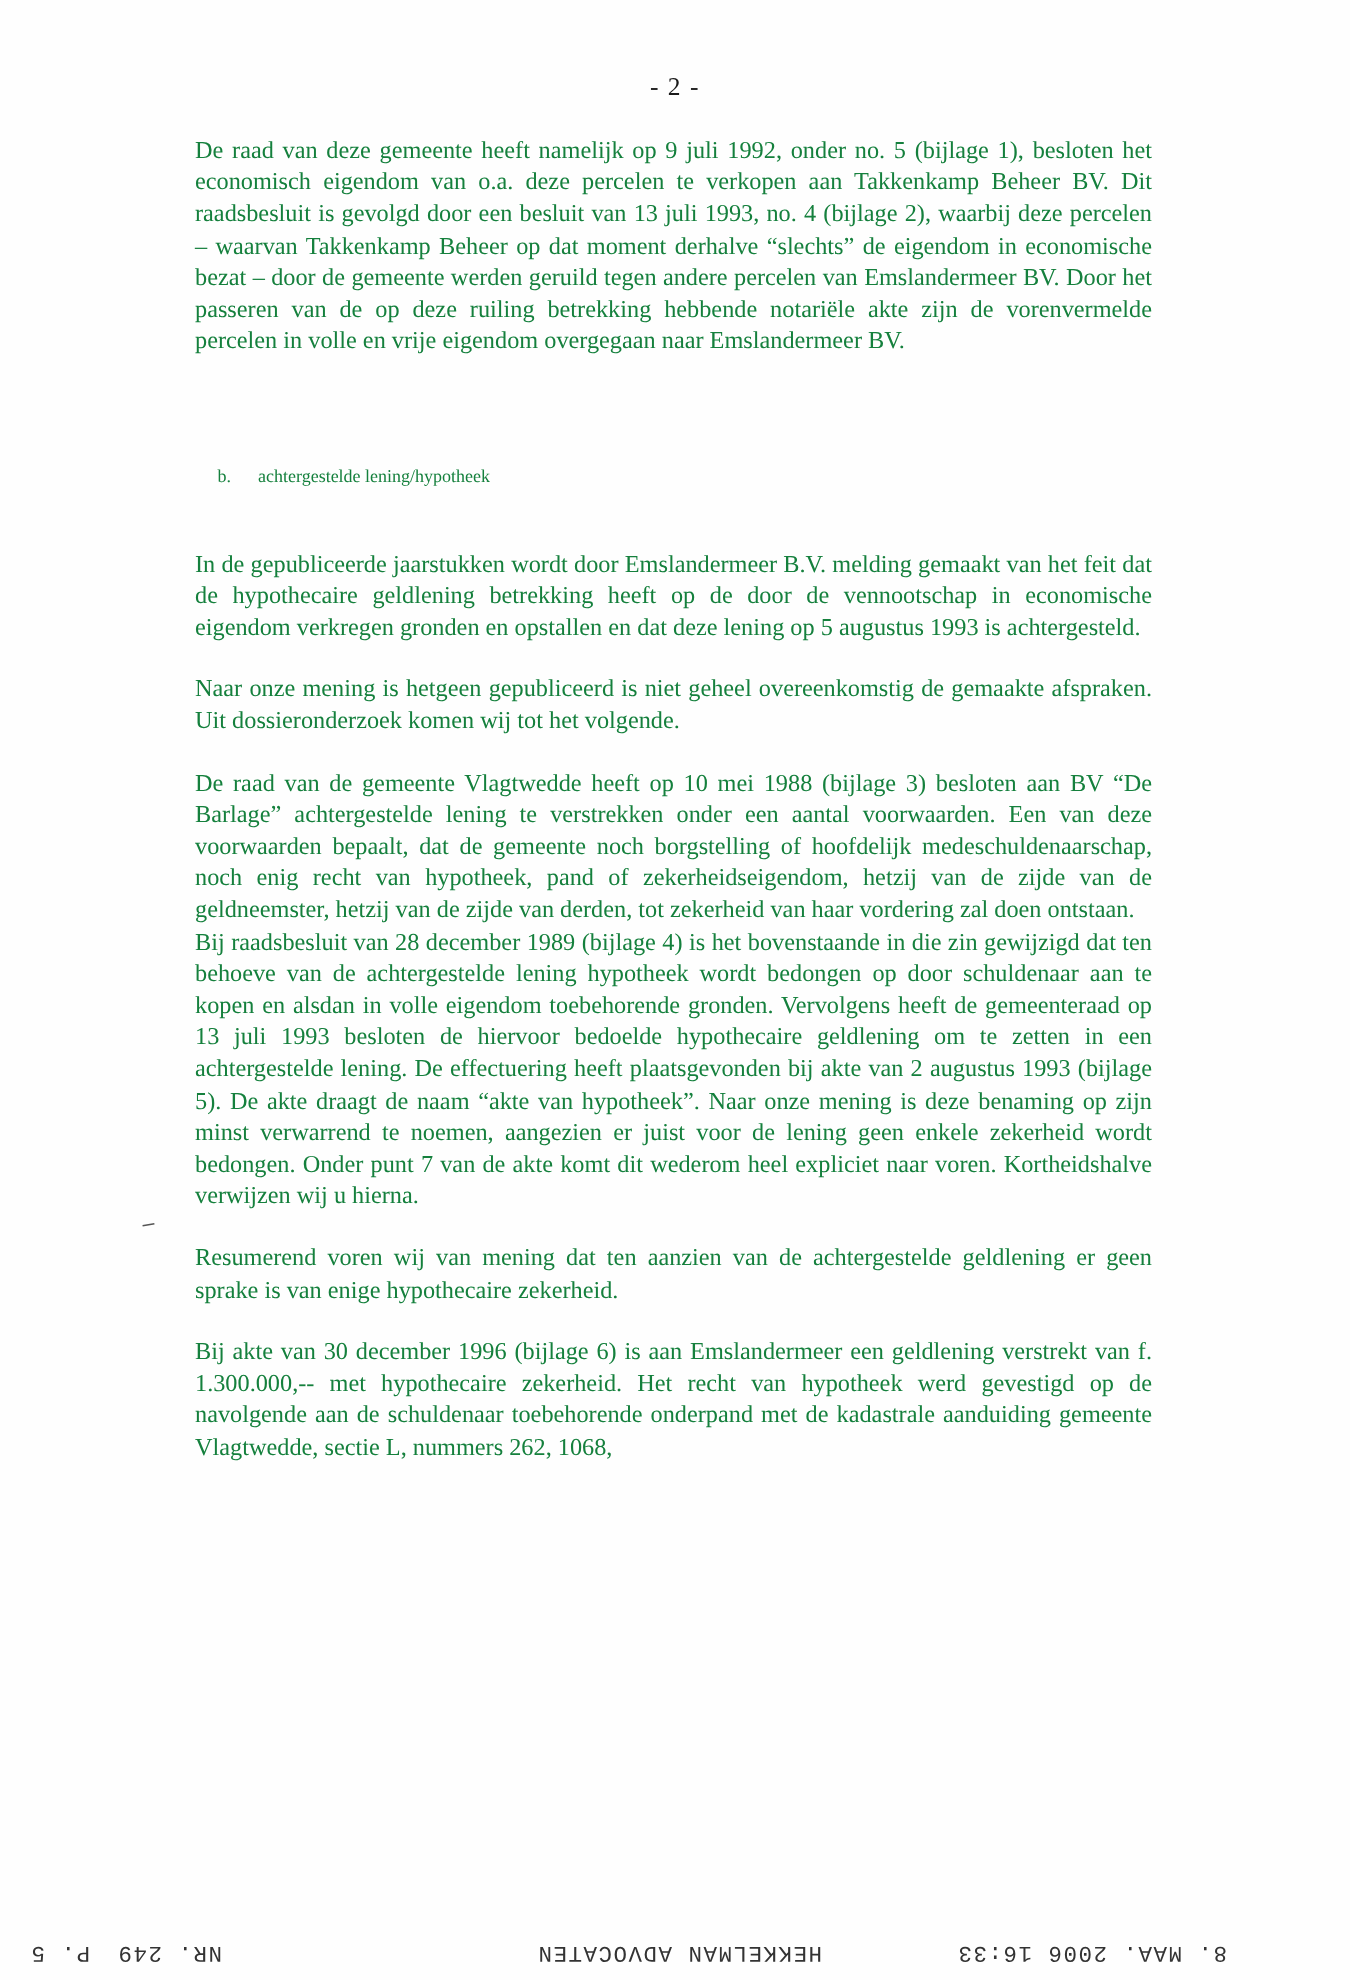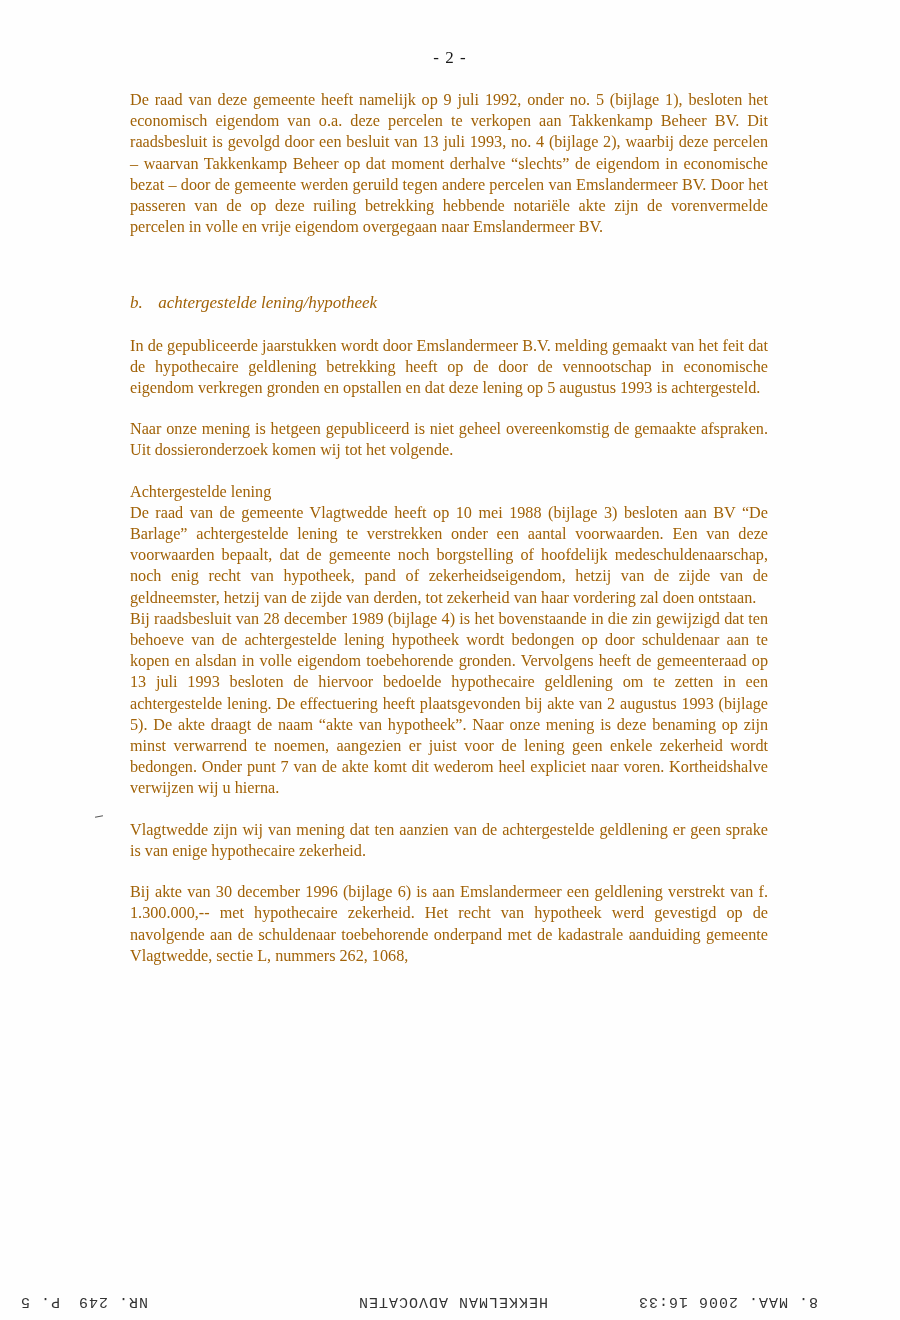--- a/index.html
+++ b/index.html
@@ -5,27 +5,27 @@
     html, body { margin: 0; padding: 0; background: #ffffff; }
     body { width: 900px; height: 1320px; position: relative; overflow: hidden; color: #1a1a1a; }
     .page { position: absolute; left: 0; top: 0; width: 900px; height: 1320px; background: #fefefe; }
     .page-number {
       position: absolute; top: 48px; left: 0; width: 900px; text-align: center;
       font-family: "Liberation Serif", "DejaVu Serif", serif; font-size: 17px; letter-spacing: 1px;
     }
     .body-text {
       position: absolute; left: 130px; top: 90px; width: 638px;
       font-family: "Liberation Serif", "DejaVu Serif", serif; font-size: 16.2px; line-height: 21.2px;
-      text-align: justify; color: #a16207;
+      text-align: justify; color: #15803d;
     }
     .para { margin: 0; }
     .gap-lg { height: 54px; }
     .gap-md { height: 22px; }
     .gap-sm { height: 20px; }
-    .section-heading { margin: 0; font-size: 17px; font-style: italic; }
+    .section-heading { margin: 15px; font-size: 12px; }
     .section-heading .label { display: inline-block; width: 24px; }
     .subheading { margin: 0; }
     .margin-mark {
       position: absolute; left: 95px; top: 816px; width: 8px; height: 1px; background: #555;
       transform: rotate(-10deg);
     }
     .fax-footer {
       position: absolute; left: 0; top: 1286px; width: 900px; height: 30px;
       transform: rotate(180deg);
       font-family: "Liberation Mono", "DejaVu Sans Mono", monospace; font-size: 15px; color: #333;
@@ -60,27 +60,26 @@
     <div class="gap-md"></div>
 
     <p class="para">In de gepubliceerde jaarstukken wordt door Emslandermeer B.V. melding gemaakt van het feit dat de hypothecaire geldlening betrekking heeft op de door de vennootschap in economische eigendom verkregen gronden en opstallen en dat deze lening op 5 augustus 1993 is achtergesteld.</p>
 
     <div class="gap-sm"></div>
 
     <p class="para">Naar onze mening is hetgeen gepubliceerd is niet geheel overeenkomstig de gemaakte afspraken. Uit dossieronderzoek komen wij tot het volgende.</p>
 
     <div class="gap-sm"></div>
 
-    <p class="subheading">Achtergestelde lening</p>
     <p class="para">De raad van de gemeente Vlagtwedde heeft op 10 mei 1988 (bijlage 3)  besloten aan BV “De Barlage” achtergestelde lening te verstrekken onder een aantal voorwaarden. Een van deze voorwaarden bepaalt, dat de gemeente noch borgstelling of hoofdelijk medeschuldenaarschap, noch enig recht van hypotheek, pand of zekerheidseigendom, hetzij van de zijde van de geldneemster, hetzij van de zijde van derden, tot zekerheid van haar vordering zal doen ontstaan.</p>
     <p class="para">Bij raadsbesluit van 28 december 1989 (bijlage 4) is het bovenstaande in die zin gewijzigd dat ten behoeve van de achtergestelde lening hypotheek wordt bedongen op door schuldenaar aan te kopen en alsdan in volle eigendom toebehorende gronden.  Vervolgens heeft de gemeenteraad op 13 juli 1993 besloten de hiervoor bedoelde hypothecaire geldlening om te zetten in een achtergestelde lening. De effectuering heeft plaatsgevonden bij akte van 2 augustus 1993  (bijlage 5). De akte draagt de naam “akte van hypotheek”. Naar onze mening is deze benaming op zijn minst verwarrend te noemen, aangezien er juist voor de lening geen enkele zekerheid wordt bedongen. Onder punt 7 van de akte komt dit wederom heel expliciet naar voren. Kortheidshalve verwijzen wij u hierna.</p>
 
     <div class="gap-sm"></div>
 
-    <p class="para">Vlagtwedde zijn wij van mening dat ten aanzien van de achtergestelde geldlening er geen sprake is van enige hypothecaire zekerheid.</p>
+    <p class="para">Resumerend voren wij van mening dat ten aanzien van de achtergestelde geldlening er geen sprake is van enige hypothecaire zekerheid.</p>
 
     <div class="gap-sm"></div>
 
     <p class="para">Bij akte van 30 december 1996 (bijlage 6) is aan Emslandermeer een geldlening verstrekt van f. 1.300.000,-- met hypothecaire zekerheid. Het recht van hypotheek werd gevestigd op de navolgende aan de schuldenaar toebehorende onderpand met de kadastrale aanduiding gemeente Vlagtwedde, sectie L, nummers 262, 1068,</p>
   </div>
 
   <div class="fax-footer">
     <span class="fax-date">8. MAA. 2006 16:33</span>
     <span class="fax-sender">HEKKELMAN ADVOCATEN</span>
     <span class="fax-nr">NR. 249</span>

